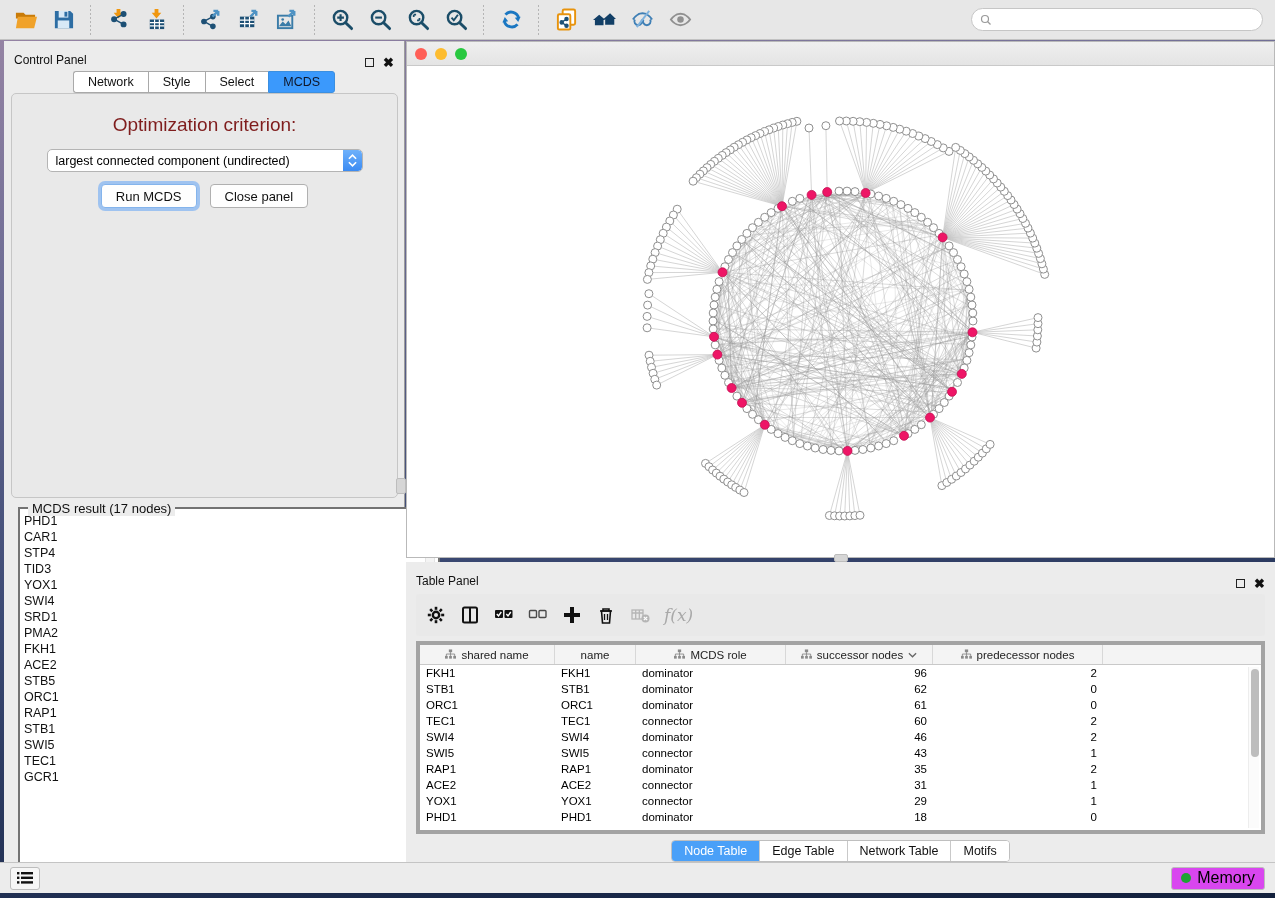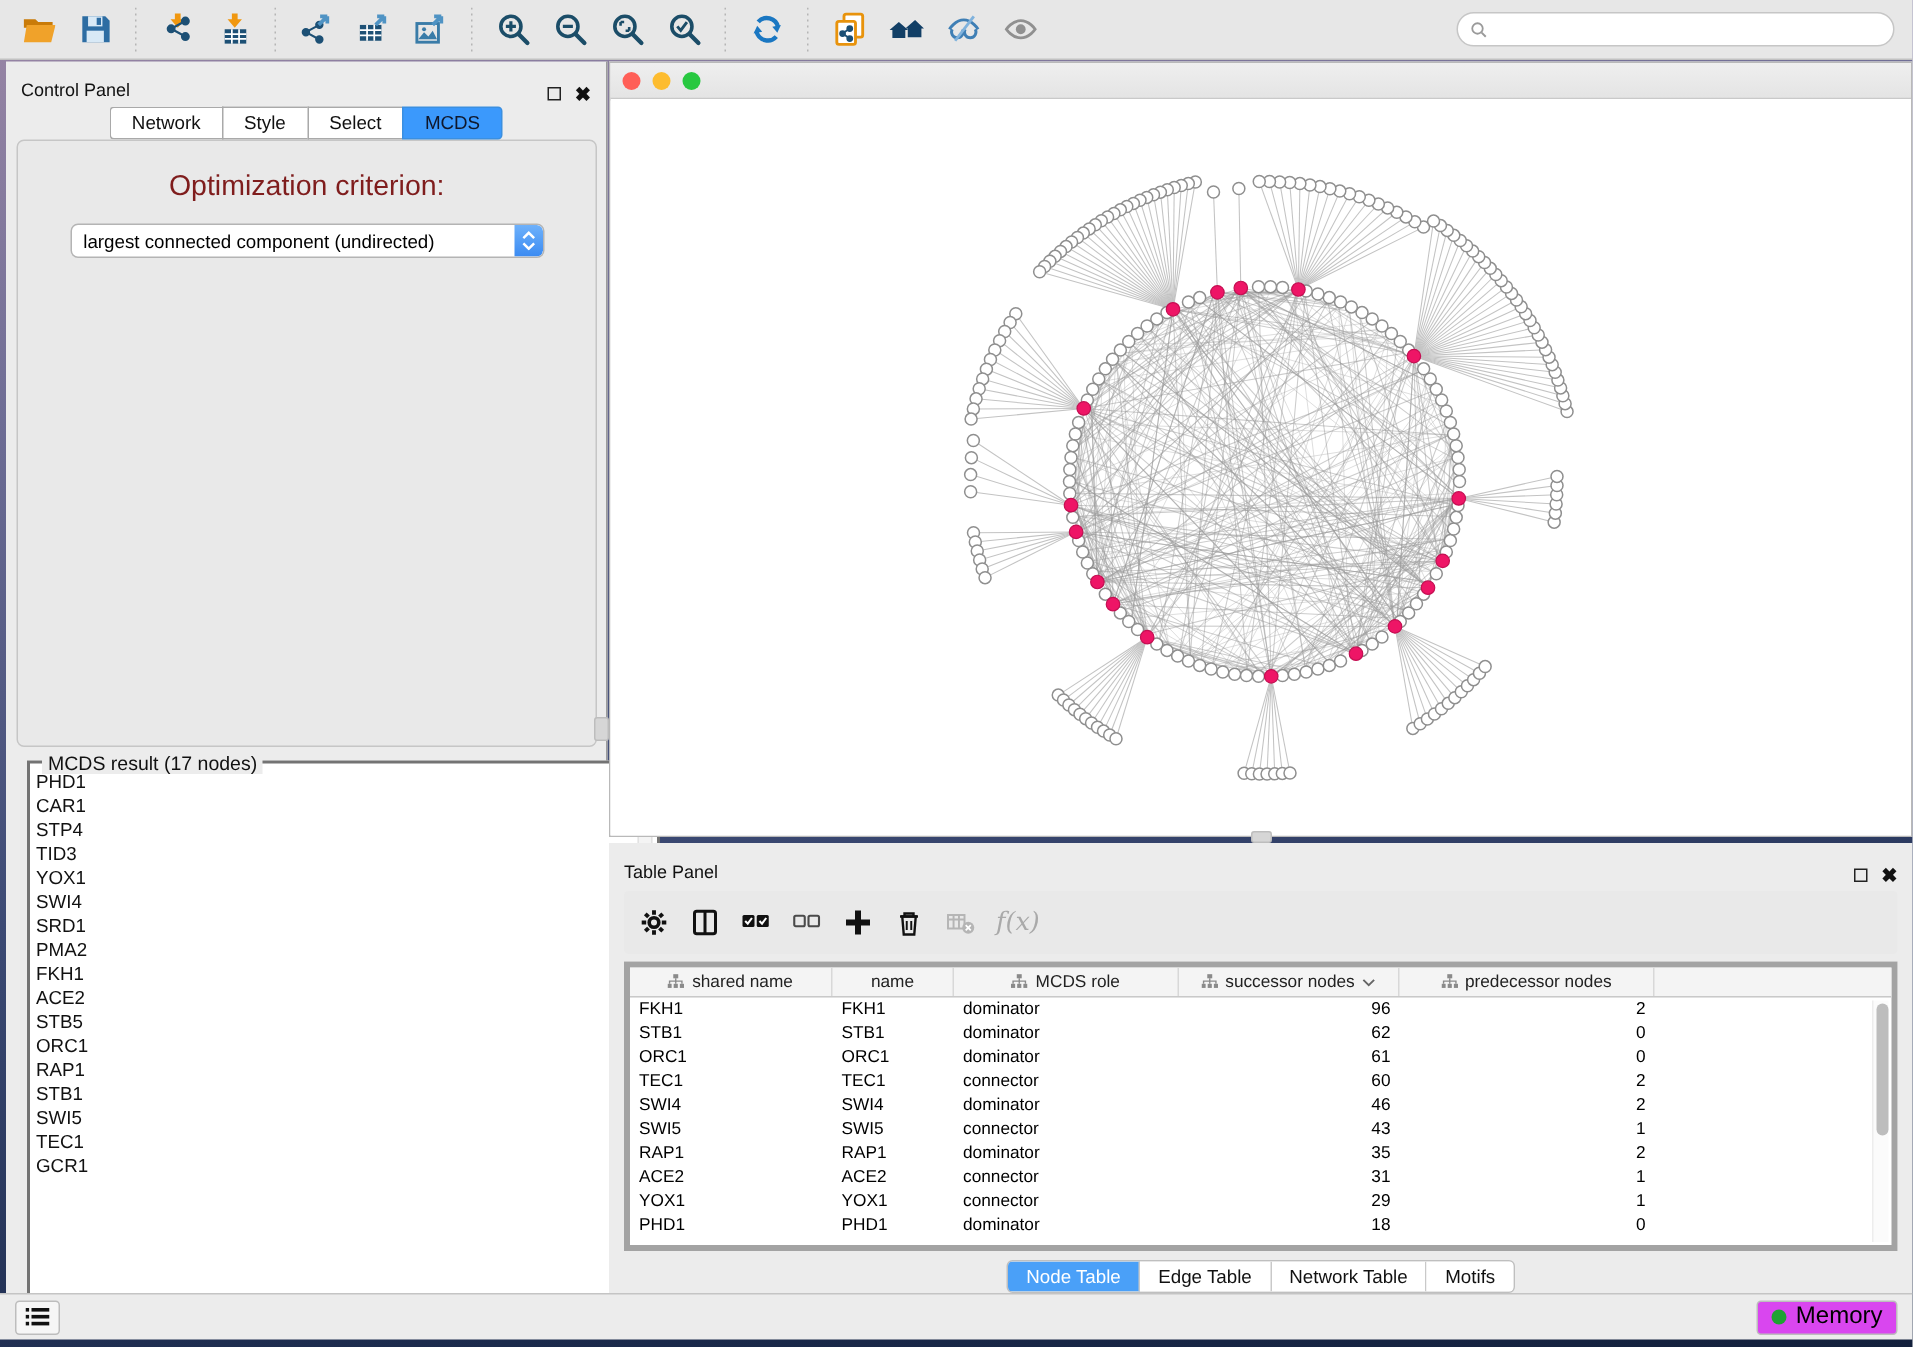--- a/index.html
+++ b/index.html
@@ -273,20 +273,24 @@
     <div class="mac-select">
       <span class="val">largest connected component (undirected)</span>
       <span class="step">
         <svg viewBox="0 0 10 6">
             <path d="M1 5l4-4 4 4" fill="none" stroke="#fff" stroke-width="1.8"></path>
           </svg>
         <svg viewBox="0 0 10 6">
             <path d="M1 1l4 4 4-4" fill="none" stroke="#fff" stroke-width="1.8"></path>
           </svg>
       </span>
+    </div>
+    <div class="btnrow">
+      <button class="macbtn focus">Run MCDS</button>
+      <button class="macbtn">Close panel</button>
     </div>
   </div>
   <div class="result-group">
     <div class="result-legend">MCDS result (17 nodes)</div>
     <div class="result-list" id="mcds-list">
         <div>PHD1</div>
         <div>CAR1</div>
         <div>STP4</div>
         <div>TID3</div>
         <div>YOX1</div>

